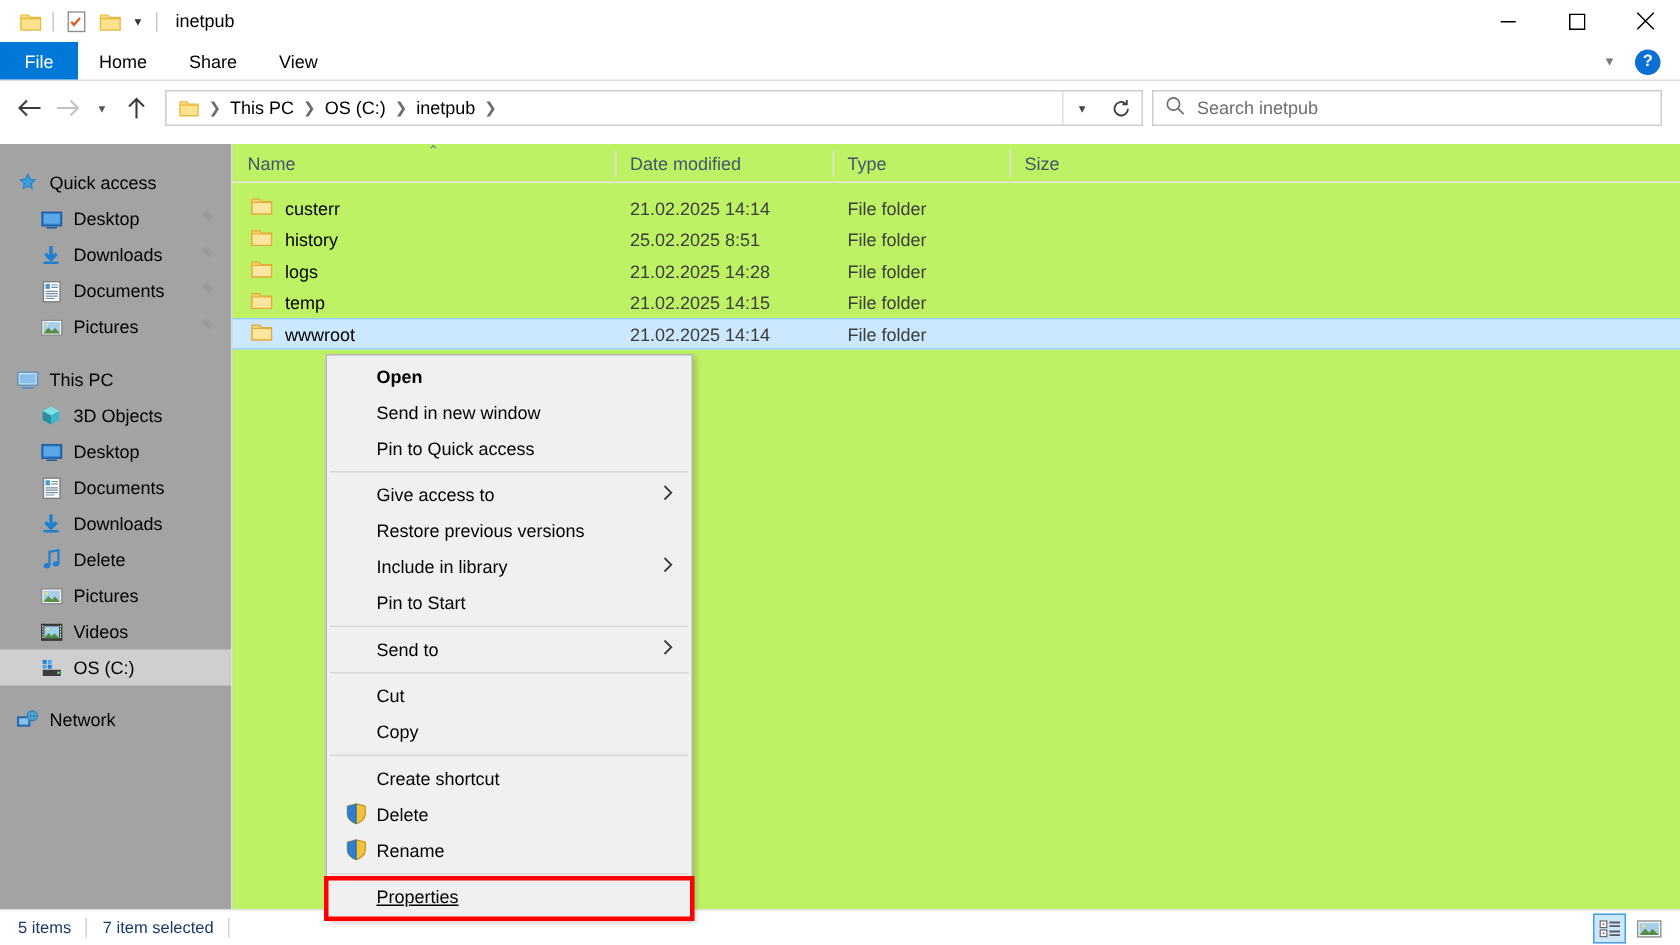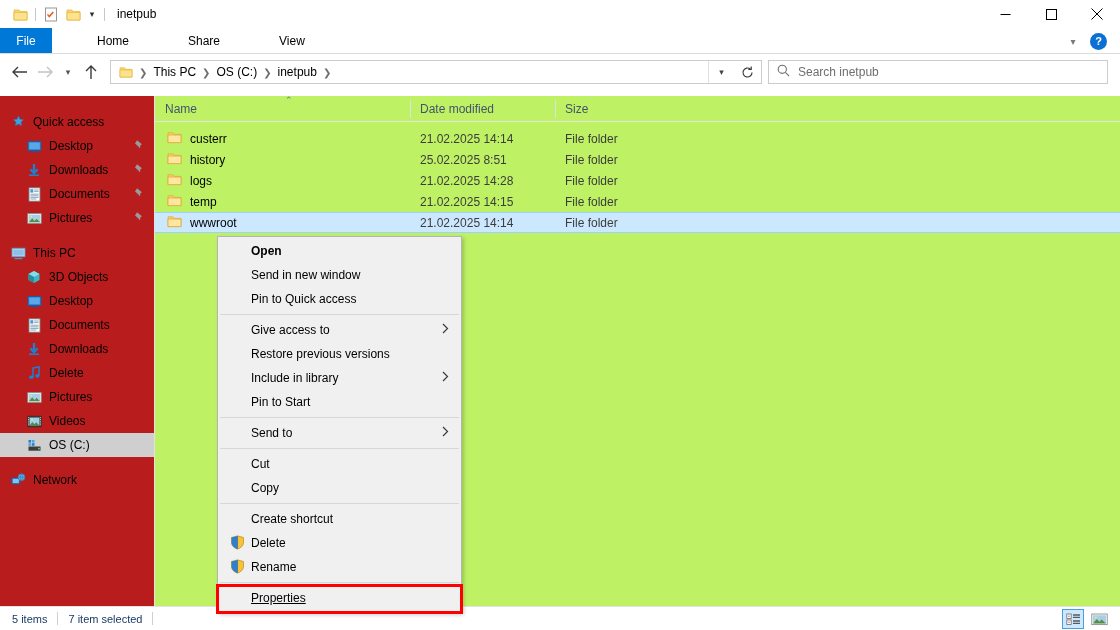--- a/index.html
+++ b/index.html
@@ -26,21 +26,20 @@
   .win-title { font-size: 12px; color: #000; margin-left: 8px; }
   .wincontrols { position: absolute; right: 0; top: 0; display: flex; }
   .wc { width: 46px; height: 28px; display: flex; align-items: center; justify-content: center; }
   .wc svg { display: block; }
 
   
   .ribbon {
     position: absolute; top: 28px; left: 0; width: 1120px; height: 26px;
     background: #ffffff; display: flex; align-items: stretch;
     border-bottom: 1px solid #dcdcdc;
-    gap: 31px;
   }
   .tab { display: flex; align-items: center; justify-content: center;
          font-size: 12px; color: #000; padding: 0 14px; }
   .tab.file { background: #0078d7; color: #fff; min-width: 52px; }
   .ribbon-right { position: absolute; right: 4px; top: 0; height: 26px;
                   display: flex; align-items: center; gap: 6px; }
   .ribbon-chev { width: 22px; height: 22px; display: flex; align-items: center;
                  justify-content: center; color: #7a7a7a; font-size: 10px; }
   .help-btn { width: 17px; height: 17px; border-radius: 50%; background: #0b6fd4;
               color: #fff; font-size: 11px; font-weight: bold; display: flex;
@@ -64,21 +63,21 @@
                display: flex; align-items: center; justify-content: center;
                font-size: 9px; color: #444; position: absolute; right: 27px; top: 0; }
   .addr-refresh { width: 27px; height: 100%; display: flex; align-items: center;
                   justify-content: center; position: absolute; right: 0; top: 0; }
   .searchbox { width: 340px; height: 24px; margin: 0 12px 0 6px; border: 1px solid #cccccc;
                background: #fff; display: flex; align-items: center; padding-left: 8px; text-align: right; }
   .search-ph { font-size: 12px; color: #6e6e6e; margin-left: 8px; }
 
   
   .body { position: absolute; top: 96px; left: 0; width: 1120px; height: 510px; display: flex; }
-  .navpane { width: 155px; height: 100%; background: #b91c1c; padding-top: 14px;
+  .navpane { width: 155px; height: 100%; background: #a3a3a3; padding-top: 14px;
              border-right: 1px solid #e2e2e2; position: relative; }
   .navpane::after { content:""; position:absolute; right:-1px; top:0; width:1px; height:100%; background:#e2e2e2; }
   .nav-item { height: 24px; display: flex; align-items: center; font-size: 12px;
               color: #000; padding-left: 10px; position: relative; }
   .nav-item.indent1 { padding-left: 26px; }
   .nav-item.selected { background: #cfcfcf; }
   .nav-ico { width: 16px; height: 16px; margin-right: 7px; display: flex;
              align-items: center; justify-content: center; flex: none; }
   .nav-pin { position: absolute; right: 9px; top: 5px; }
   .nav-gap { height: 11px; }
@@ -440,20 +439,23 @@
 
     <div class="listpane">
       <div class="colheads">
         <div class="colhead" style="width:255px">
           <span>Name</span>
           <span class="sortmark">⌃</span>
         </div>
         <div class="colhead" style="width:145px">
           <span>Date modified</span>
         </div>
+        <div class="colhead" style="width:118px">
+          <span>Type</span>
+        </div>
         <div class="colhead" style="width:80px">
           <span>Size</span>
         </div>
       </div>
 
       <div style="padding-top:6px">
         <div class="row">
           <div class="cell name">
             <span class="folder-ico">
               <svg width="15" height="13" viewBox="0 0 15 13">

